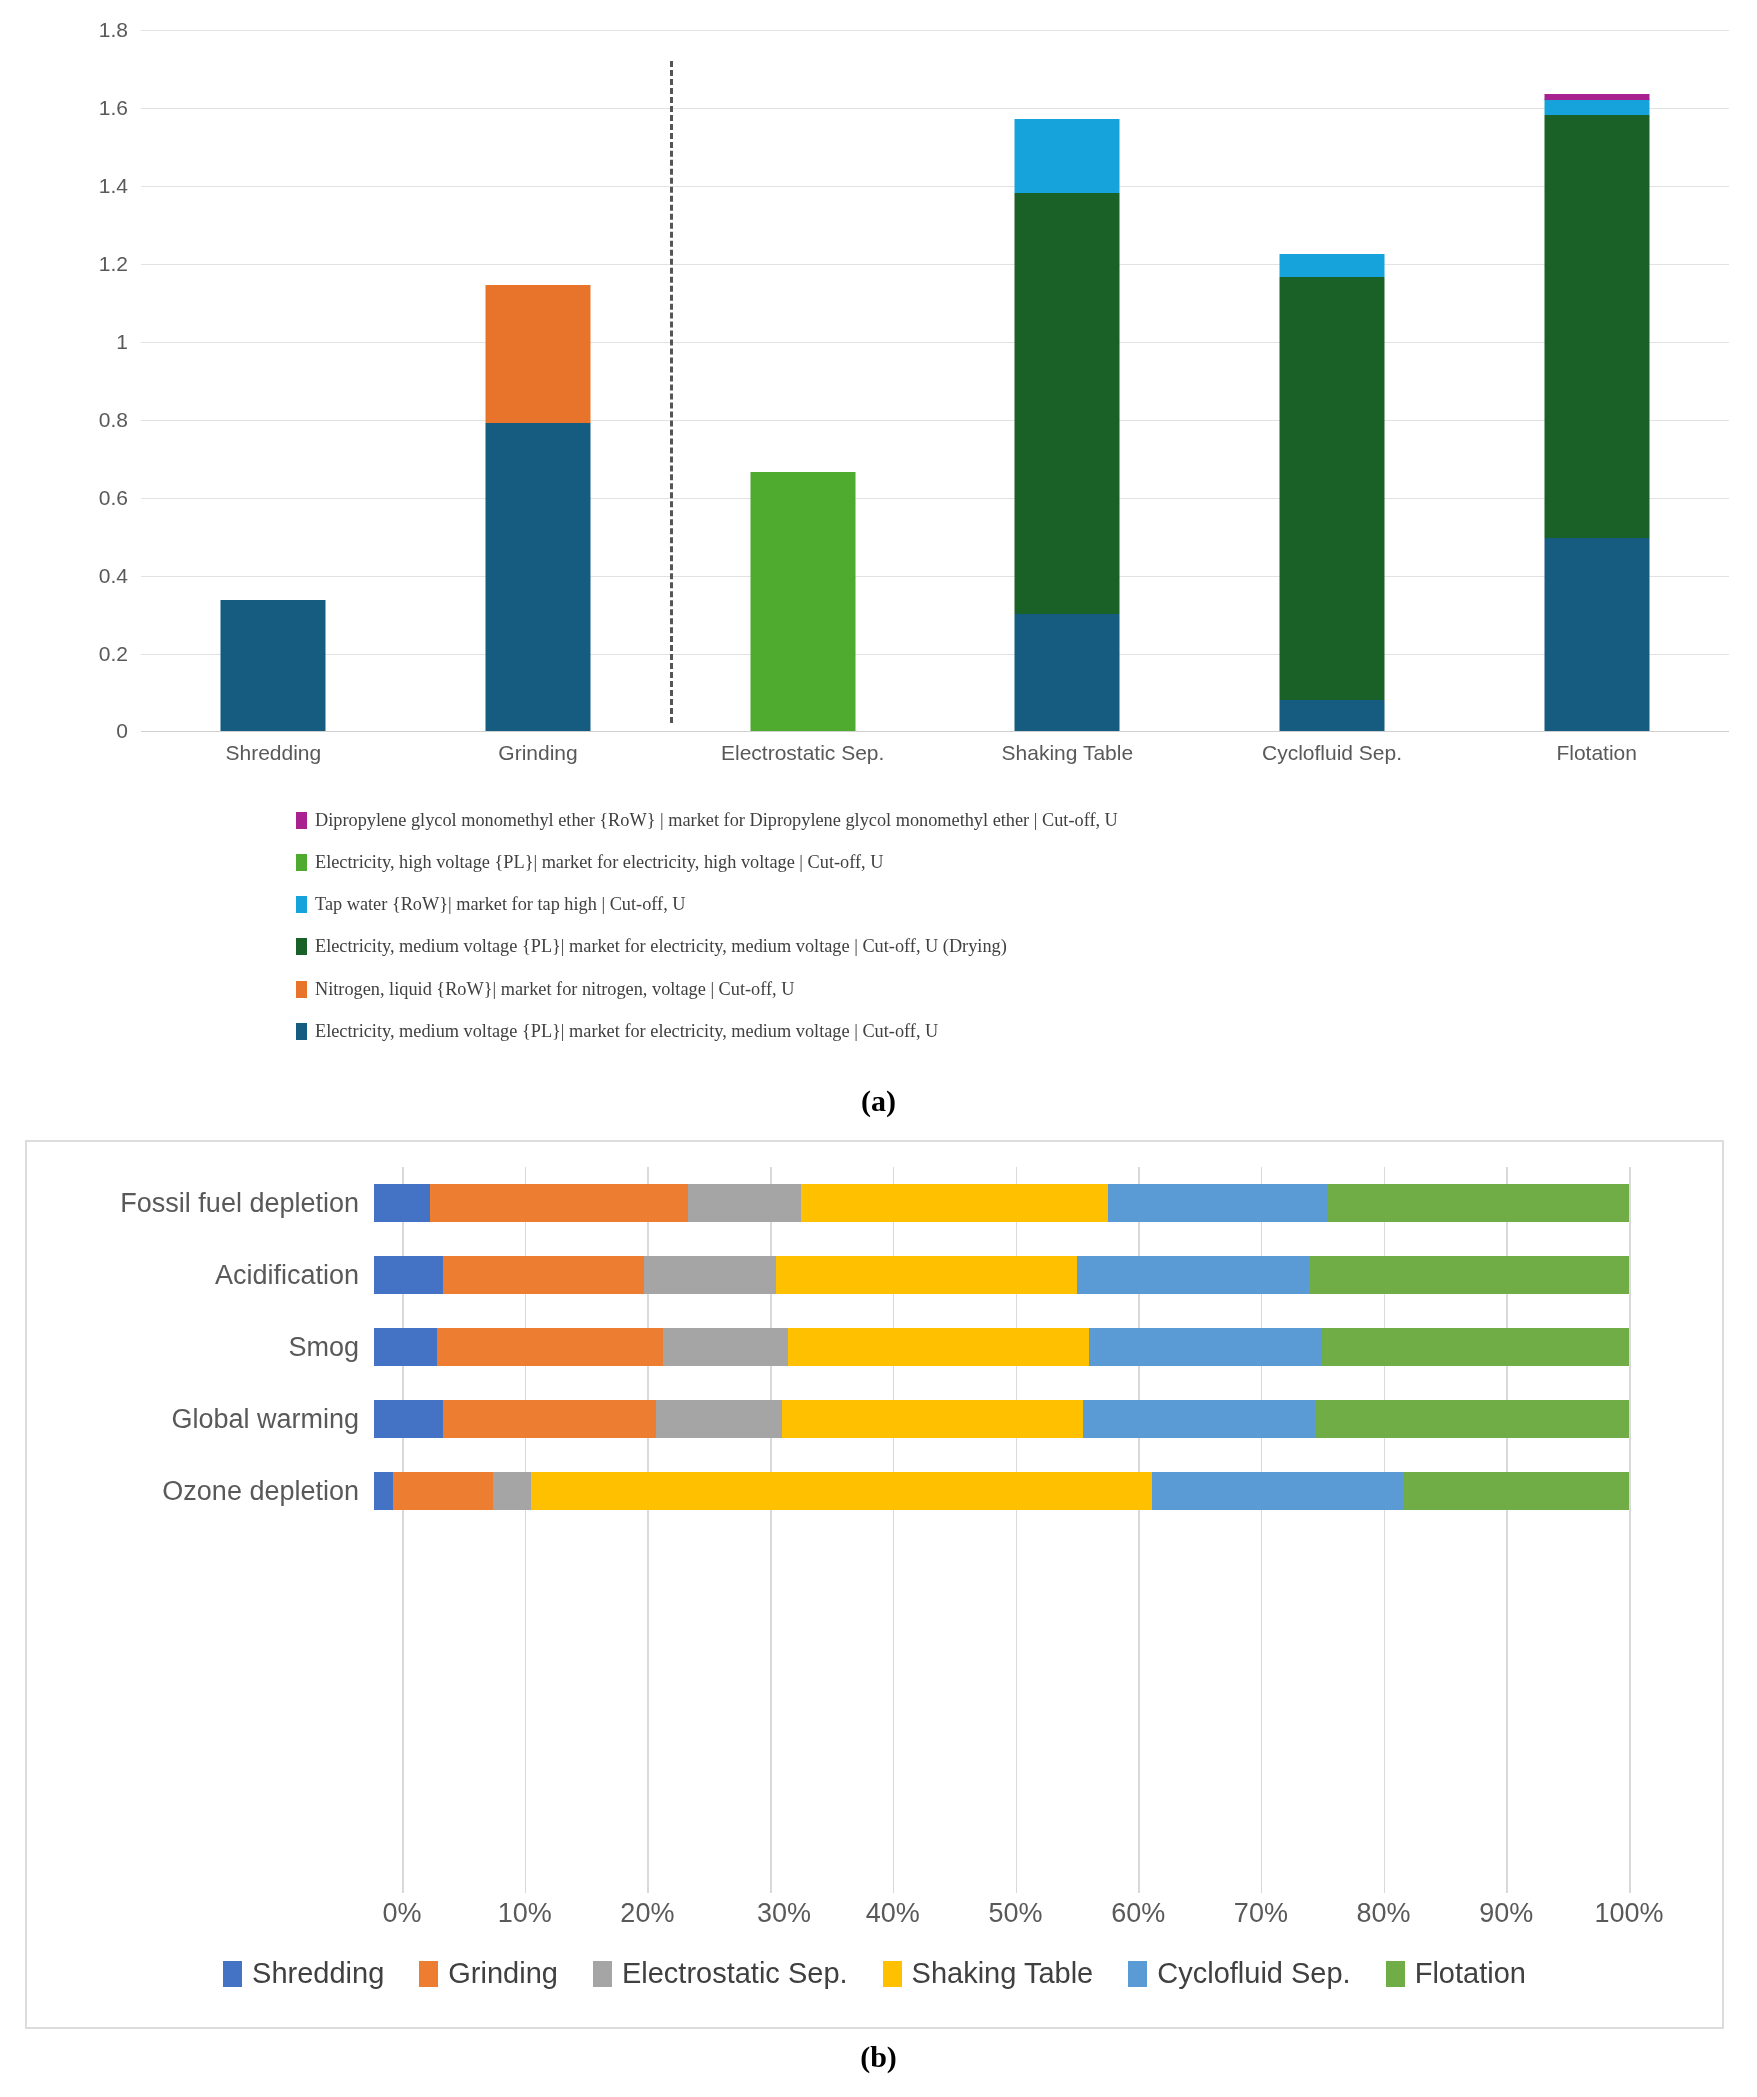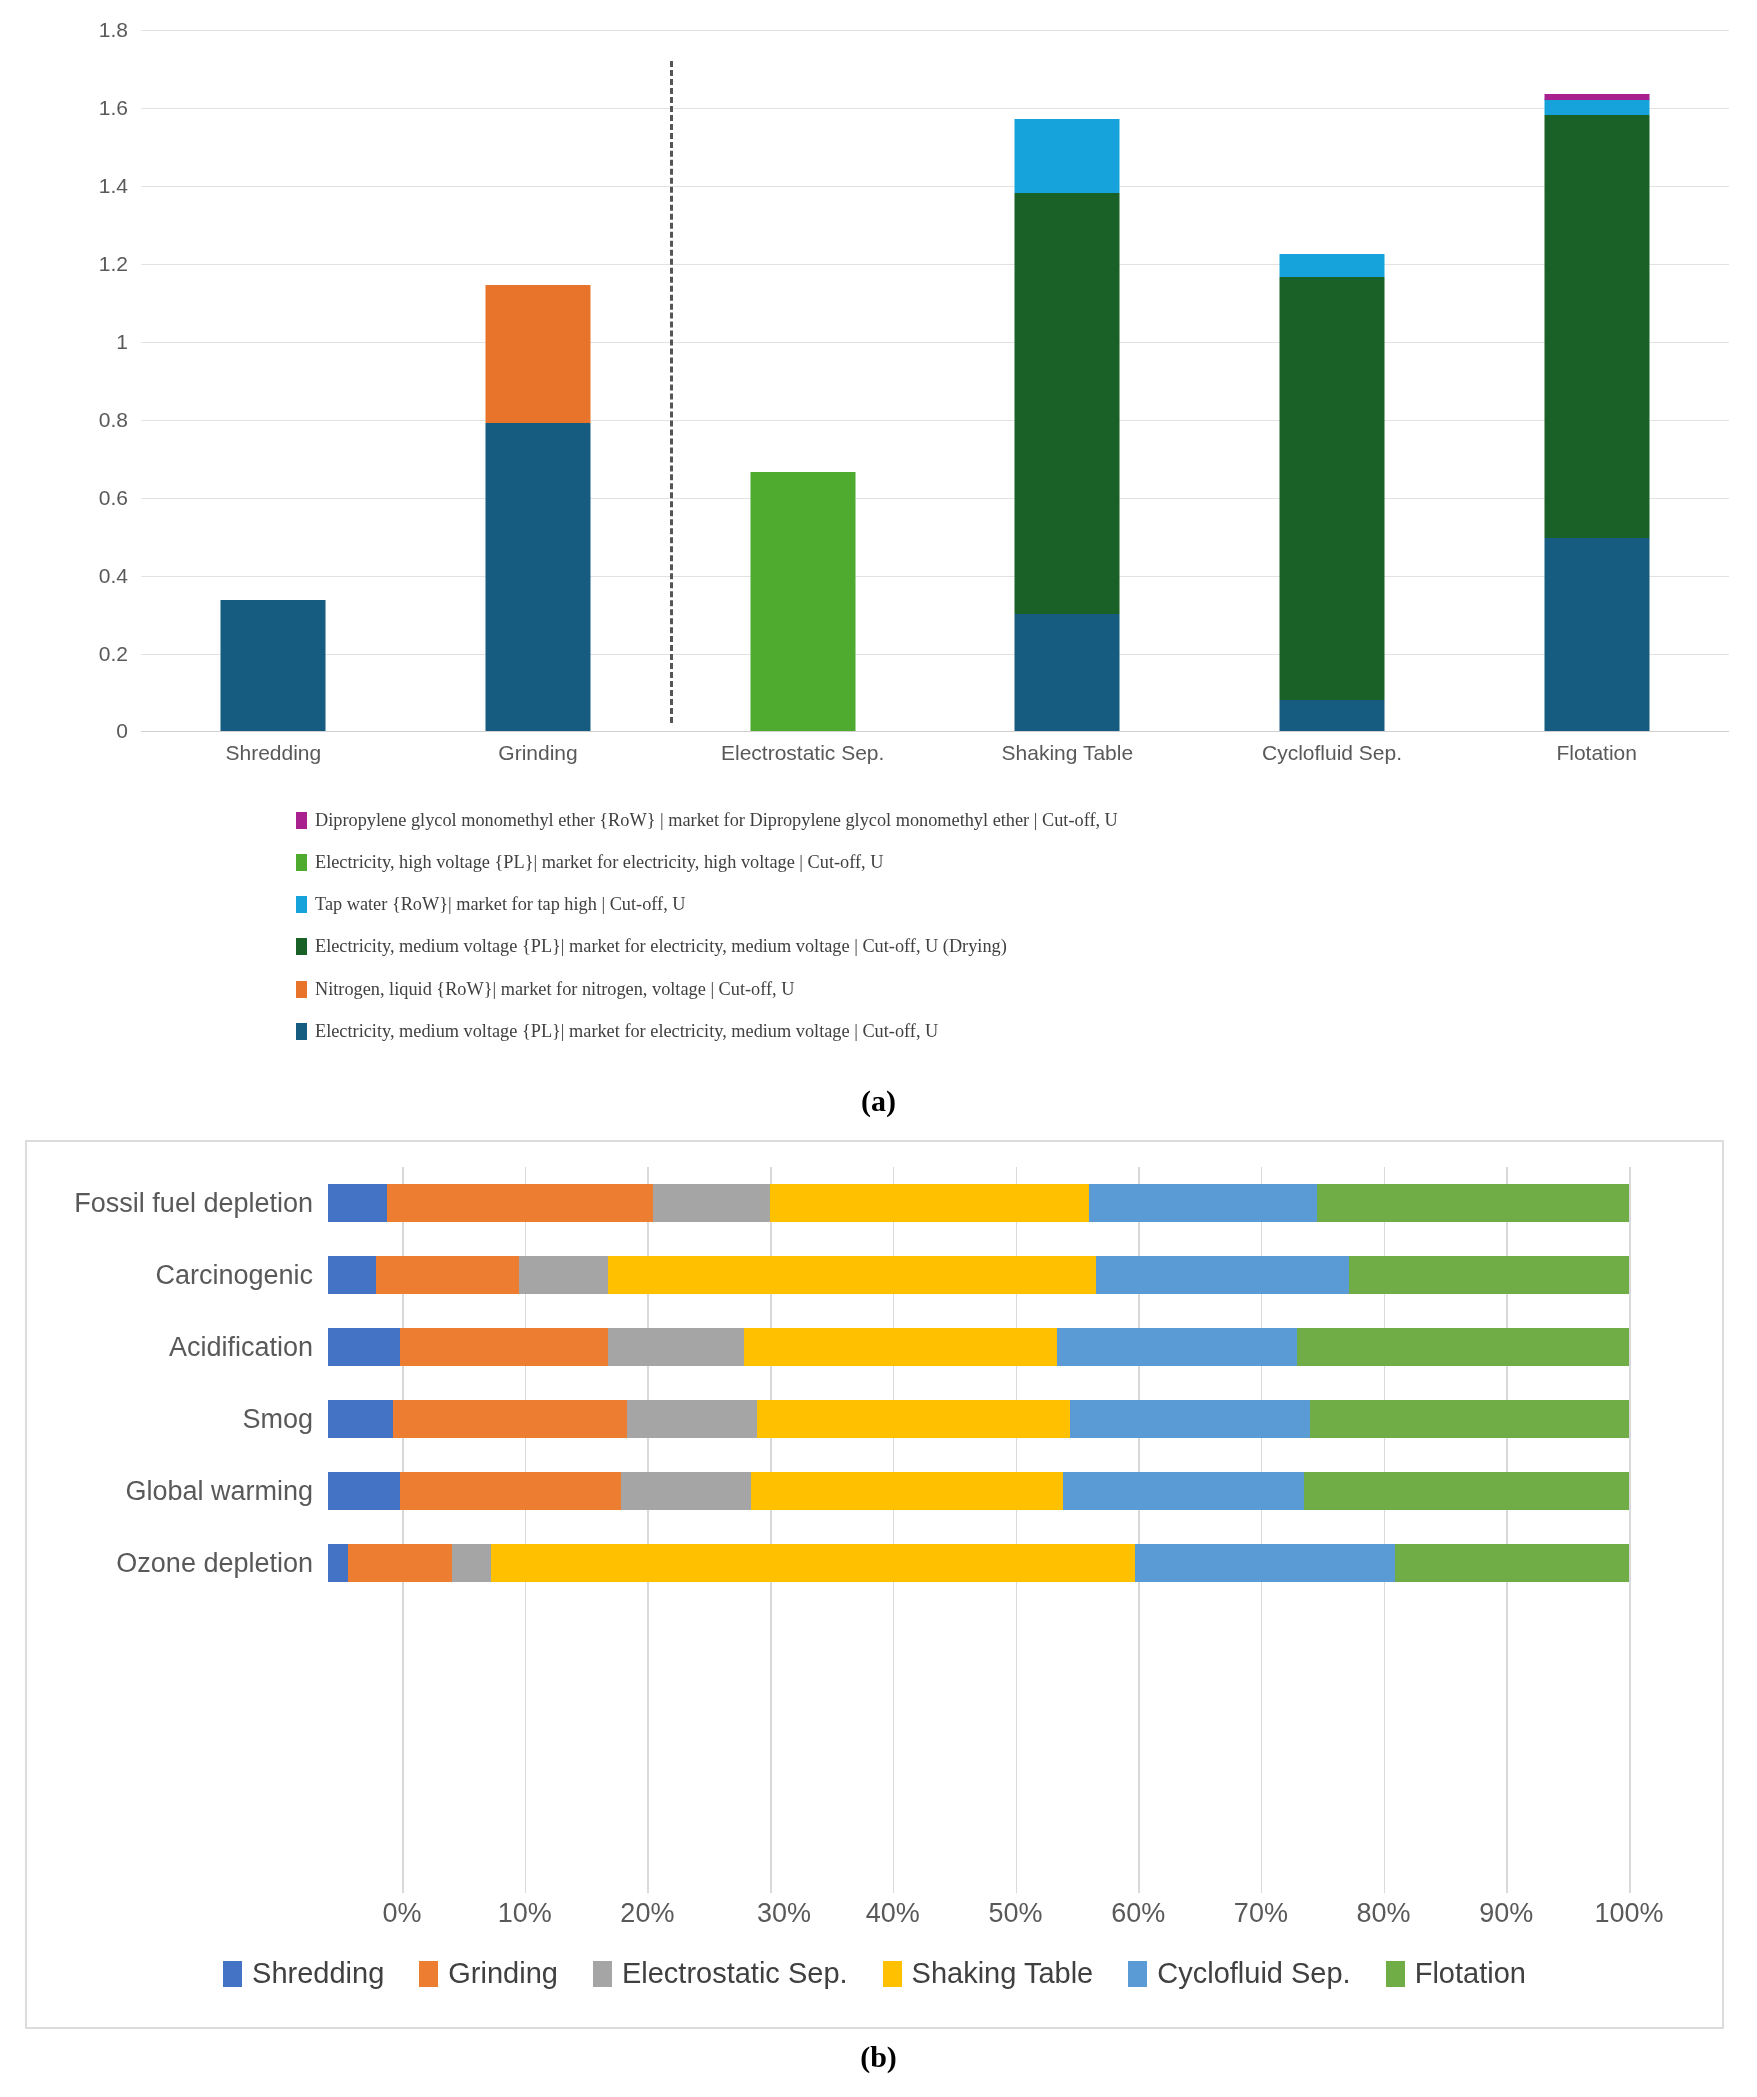--- a/index.html
+++ b/index.html
@@ -37,21 +37,21 @@
 
   .caption{position:absolute;width:100%;text-align:center;
     font-family:"Liberation Serif",serif;font-weight:bold;font-size:30px;color:#000;}
 
   
   #panel-b{position:absolute;left:25px;top:1140px;width:1699px;height:889px;
     border:2.5px solid #dcdcdc;box-sizing:border-box;background:#fff;}
 
   .b-rows{position:absolute;left:0;top:25px;width:100%;}
   .b-row{display:flex;align-items:center;height:72px;}
-  .b-rowlabel{width:301px;text-align:right;padding-right:15px;box-sizing:border-box;
+  .b-rowlabel{width:347px;text-align:right;padding-right:15px;box-sizing:border-box;
     font-size:27px;color:#595959;white-space:nowrap;}
   .b-track{position:relative;height:72px;flex:1;margin-right:93px;}
   .b-bar{position:absolute;left:0;top:50%;transform:translateY(-50%);
     height:38px;width:100%;display:flex;}
   .b-seg{height:100%;}
 
   .b-grid{position:absolute;left:375px;right:93px;top:25px;height:726px;pointer-events:none;}
   .b-vline{position:absolute;top:0;bottom:0;width:1.5px;background:#d9d9d9;}
 
   .b-xaxis{position:absolute;left:375px;right:93px;top:756px;height:44px;}
@@ -202,33 +202,20 @@
             <div class="b-seg" style="background: rgb(68, 114, 196); width: 4.5%;"></div>
             <div class="b-seg" style="background: rgb(237, 125, 49); width: 20.5%;"></div>
             <div class="b-seg" style="background: rgb(165, 165, 165); width: 9%;"></div>
             <div class="b-seg" style="background: rgb(255, 192, 0); width: 24.5%;"></div>
             <div class="b-seg" style="background: rgb(91, 155, 213); width: 17.5%;"></div>
             <div class="b-seg" style="background: rgb(112, 173, 71); width: 24%;"></div>
           </div>
         </div>
       </div>
       <div class="b-row">
-        <div class="b-rowlabel">Carcinogenic</div>
-        <div class="b-track">
-          <div class="b-bar">
-            <div class="b-seg" style="background: rgb(68, 114, 196); width: 3.7%;"></div>
-            <div class="b-seg" style="background: rgb(237, 125, 49); width: 11%;"></div>
-            <div class="b-seg" style="background: rgb(165, 165, 165); width: 6.8%;"></div>
-            <div class="b-seg" style="background: rgb(255, 192, 0); width: 37.5%;"></div>
-            <div class="b-seg" style="background: rgb(91, 155, 213); width: 19.5%;"></div>
-            <div class="b-seg" style="background: rgb(112, 173, 71); width: 21.5%;"></div>
-          </div>
-        </div>
-      </div>
-      <div class="b-row">
         <div class="b-rowlabel">Acidification</div>
         <div class="b-track">
           <div class="b-bar">
             <div class="b-seg" style="background: rgb(68, 114, 196); width: 5.5%;"></div>
             <div class="b-seg" style="background: rgb(237, 125, 49); width: 16%;"></div>
             <div class="b-seg" style="background: rgb(165, 165, 165); width: 10.5%;"></div>
             <div class="b-seg" style="background: rgb(255, 192, 0); width: 24%;"></div>
             <div class="b-seg" style="background: rgb(91, 155, 213); width: 18.5%;"></div>
             <div class="b-seg" style="background: rgb(112, 173, 71); width: 25.5%;"></div>
           </div>

